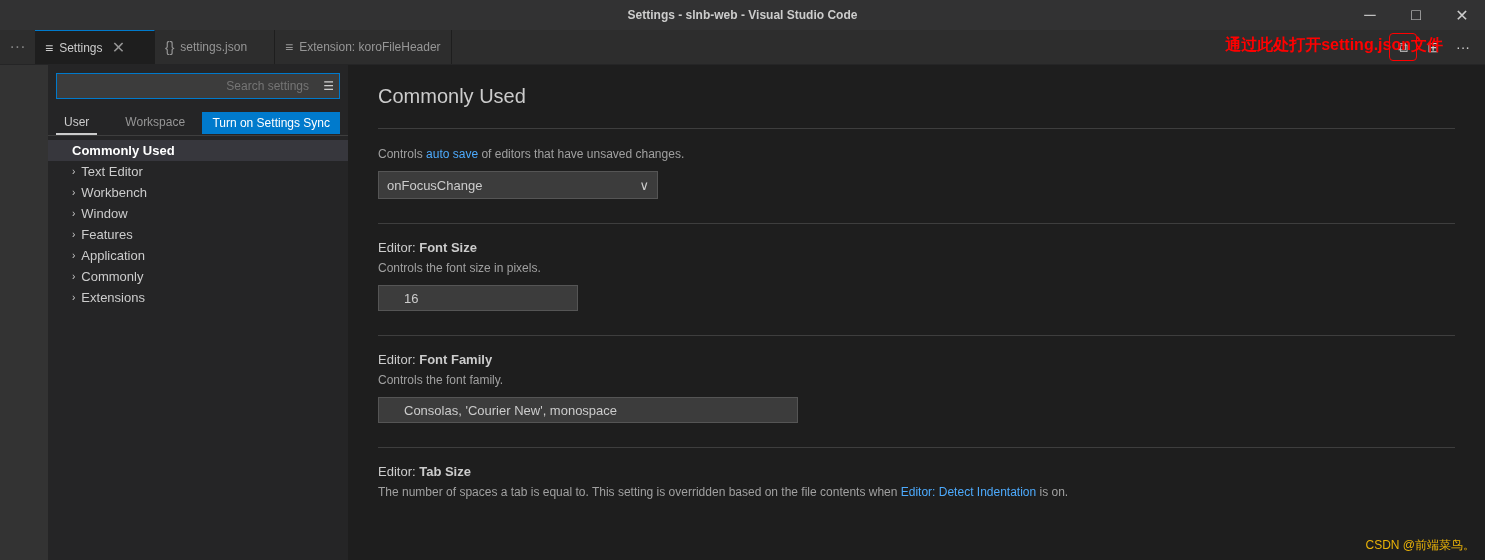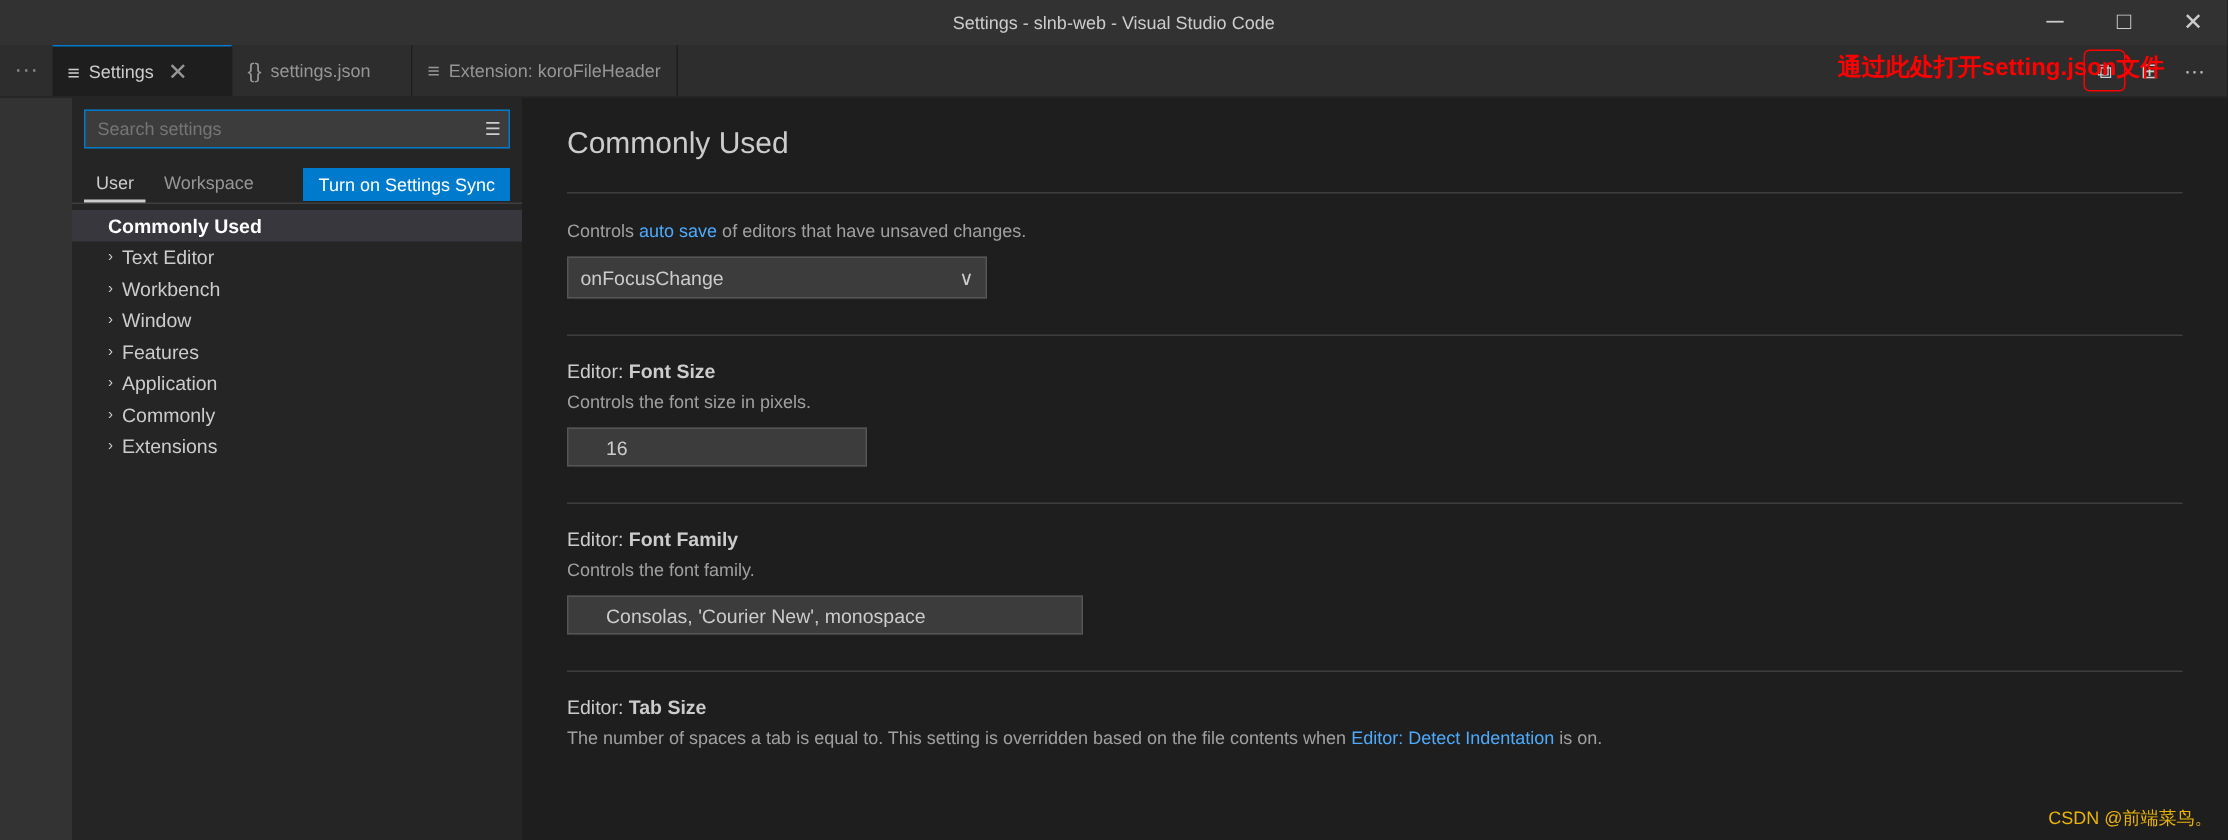--- a/index.html
+++ b/index.html
@@ -21,20 +21,21 @@
       align-items: center;
       justify-content: center;
       position: relative;
       color: #cccccc;
       font-size: 12px;
     }
     .title-bar-title {
       position: absolute;
       left: 50%;
       transform: translateX(-50%);
+      font-weight: bold;
     }
     .title-bar-controls {
       position: absolute;
       right: 0;
       display: flex;
       align-items: center;
       height: 100%;
     }
     .title-bar-btn {
       width: 46px;
@@ -162,20 +163,21 @@
     }
     .search-input {
       width: 100%;
       background: #3c3c3c;
       border: 1px solid #007acc;
       color: #cccccc;
       padding: 4px 30px 4px 8px;
       font-size: 12px;
       outline: none;
       height: 26px;
+      text-align: right;
     }
     .search-icon-btn {
       position: absolute;
       right: 6px;
       top: 50%;
       transform: translateY(-50%);
       color: #cccccc;
       font-size: 12px;
       cursor: pointer;
     }
@@ -359,21 +361,21 @@
   <div class="activity-bar"></div>
 
   <div class="sidebar">
 
     <div class="search-bar">
       <input class="search-input" type="text" placeholder="Search settings" style="">
       <span class="search-icon-btn">☰</span>
     </div>
 
     <div class="settings-tabs">
-      <div style="display:flex;gap:4px;">
+      <div style="display:flex;gap:20px;">
         <div class="settings-tab active">User</div>
         <div class="settings-tab">Workspace</div>
       </div>
       <button class="sync-button">Turn on Settings Sync</button>
     </div>
 
     <div class="nav-tree">
 
       <div class="nav-item bold active">
         <span>Commonly Used</span>
@@ -437,21 +439,21 @@
       </div>
       <div class="setting-desc">Controls the font size in pixels.</div>
       <input class="setting-input" type="text" value="16" style="">
     </div>
 
     <div class="setting-section">
       <div class="setting-title">
         <span>Editor: </span><strong>Font Family</strong>
       </div>
       <div class="setting-desc">Controls the font family.</div>
-      <input class="setting-input" type="text" style="width: 344px;" value="Consolas, 'Courier New', monospace">
+      <input class="setting-input" type="text" style="width: 420px;" value="Consolas, 'Courier New', monospace">
     </div>
 
     <div class="setting-section">
       <div class="setting-title">
         <span>Editor: </span><strong>Tab Size</strong>
       </div>
       <div class="setting-desc">
         The number of spaces a tab is equal to. This setting is overridden based on the file contents when <a>Editor: Detect Indentation</a> is on.
       </div>
     </div>

